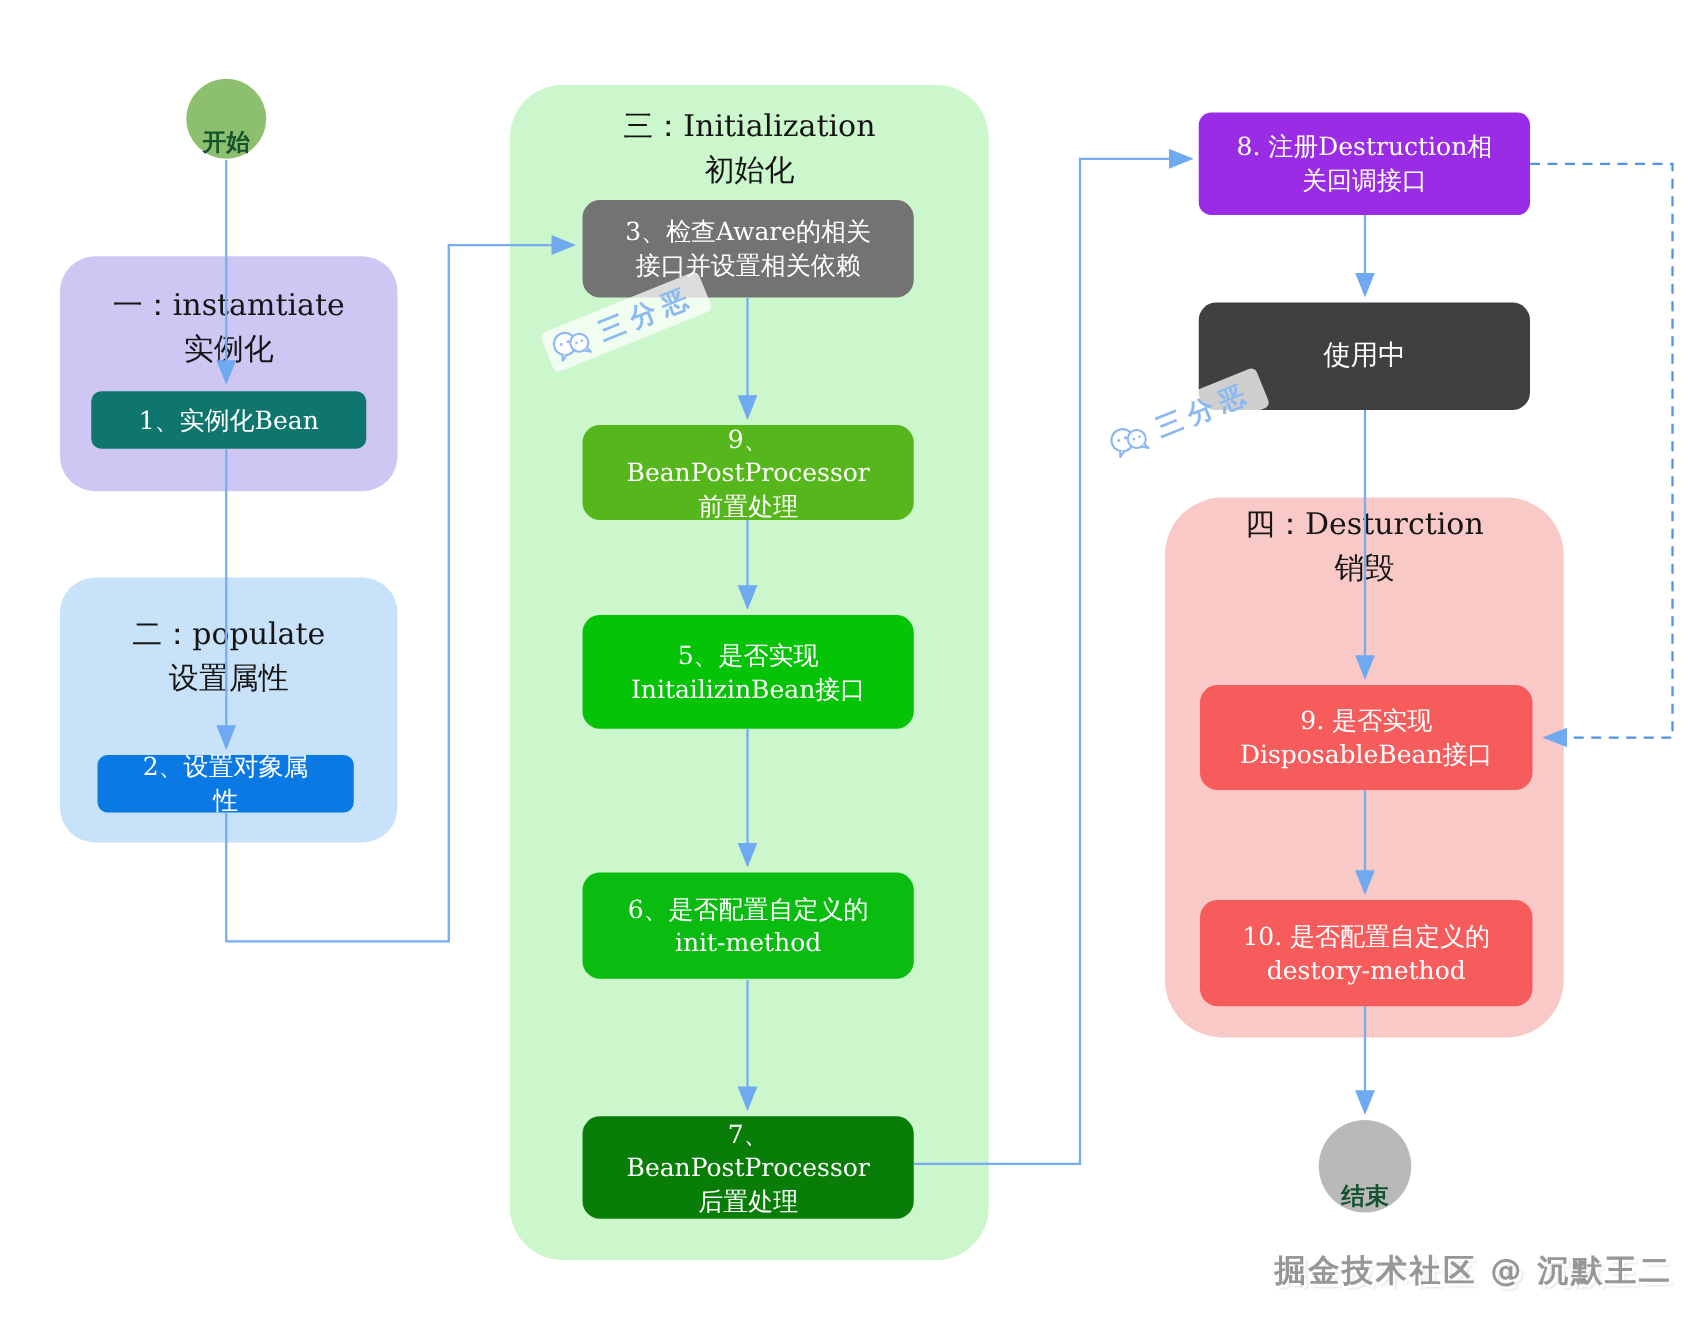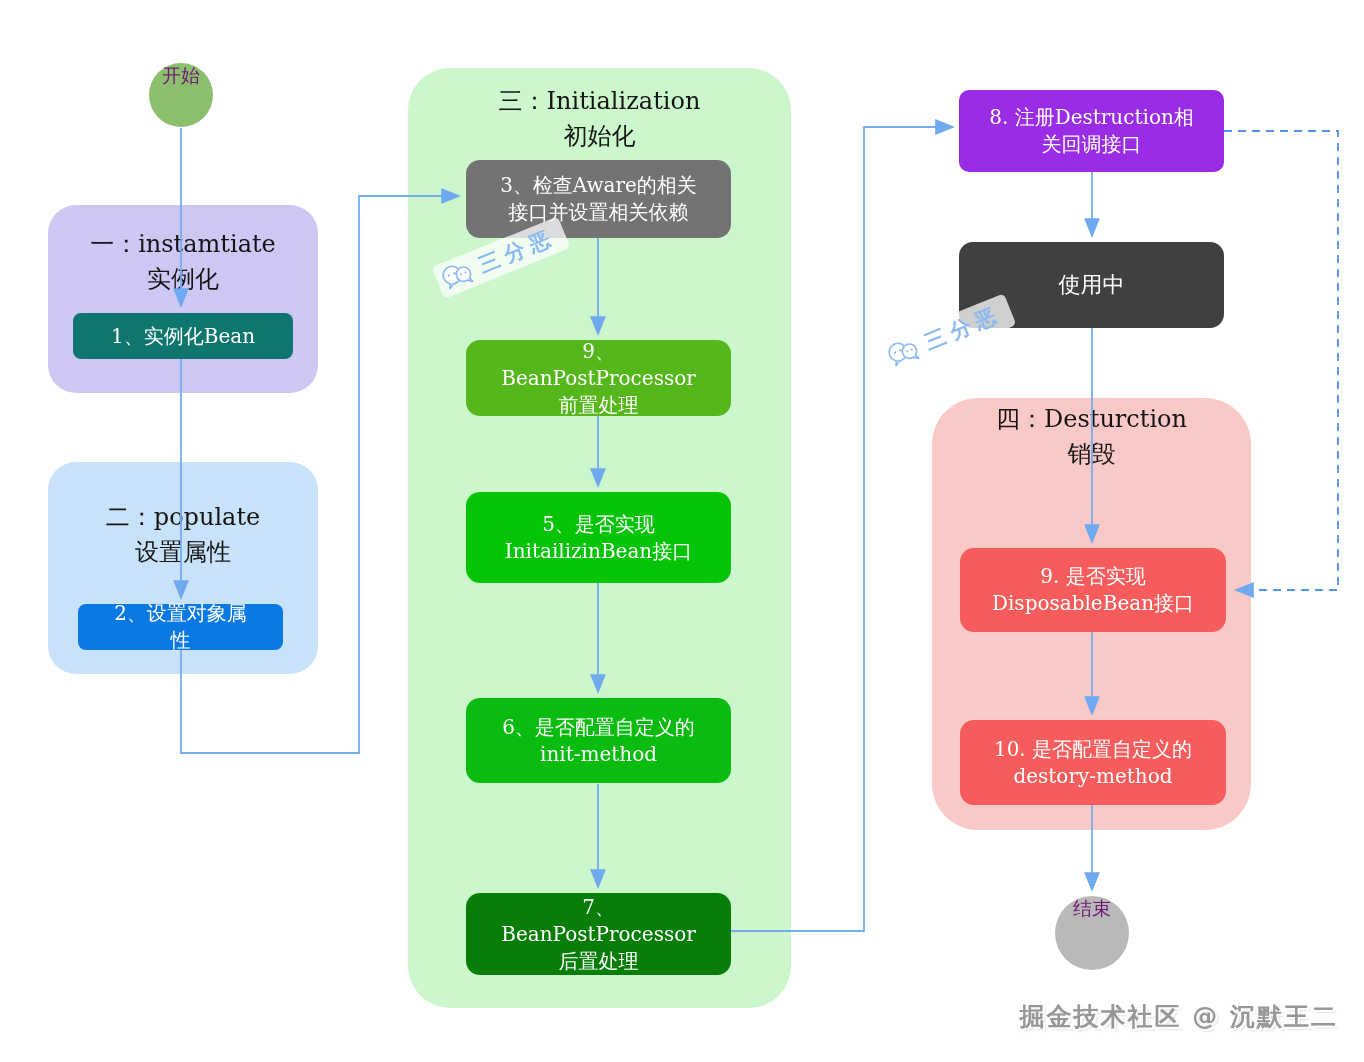--- a/index.html
+++ b/index.html
@@ -9,43 +9,43 @@
   
   .container{position:absolute;}
   #c-instantiate{left:48px;top:205px;width:270px;height:188px;background:#cfc7f3;border-radius:28px;}
   #c-populate{left:48px;top:462px;width:270px;height:212px;background:#c8e2f9;border-radius:28px;}
   #c-initialization{left:408px;top:68px;width:383px;height:940px;background:#ccf6cb;border-radius:42px;}
   #c-destruction{left:932px;top:398px;width:319px;height:432px;background:#f9c9c7;border-radius:46px;}
 
   .ctitle{position:absolute;left:0;right:0;text-align:center;color:#151515;
           font-size:24px;line-height:35px;font-weight:500;}
   #c-instantiate .ctitle{top:22px;}
-  #c-populate .ctitle{top:38px;}
+  #c-populate .ctitle{top:28px;}
   #c-initialization .ctitle{top:16px;}
   #c-destruction .ctitle{top:4px;}
 
   
   .node{position:absolute;display:flex;align-items:center;justify-content:center;
         text-align:center;color:#ffffff;font-size:20px;line-height:1.35;
         padding:4px 28px;box-sizing:border-box;border-radius:14px;}
   #step1{left:73px;top:313px;width:220px;height:46px;background:#0f766e;border-radius:8px;}
   #step2{left:78px;top:604px;width:205px;height:46px;background:#0b79e3;border-radius:8px;}
   #step3{left:466px;top:160px;width:265px;height:78px;background:#737373;}
   #step4{left:466px;top:340px;width:265px;height:76px;background:#56b71c;}
   #step5{left:466px;top:492px;width:265px;height:91px;background:#05c407;}
   #step6{left:466px;top:698px;width:265px;height:85px;background:#0abb10;}
   #step7{left:466px;top:893px;width:265px;height:82px;background:#087e08;}
   #step8{left:959px;top:90px;width:265px;height:82px;background:#9a2ce6;border-radius:10px;}
   #in-use{left:959px;top:242px;width:265px;height:86px;background:#404040;font-size:22px;}
   #step9{left:960px;top:548px;width:266px;height:84px;background:#f65c5c;}
   #step10{left:960px;top:720px;width:266px;height:85px;background:#f65c5c;}
 
   
-  .circle{position:absolute;border-radius:50%;display:flex;align-items:flex-start;justify-content:center;
-          color:#701a75;font-size:19px;font-weight:400;}
+  .circle{position:absolute;border-radius:50%;display:flex;align-items:flex-end;justify-content:center;
+          color:#14532d;font-size:19px;font-weight:700;}
   #start{left:149px;top:63px;width:64px;height:64px;background:#8cc06e;}
   #end{left:1055px;top:896px;width:74px;height:74px;background:#b9b9b9;}
 
   
   svg.overlay{position:absolute;left:0;top:0;pointer-events:none;}
   .edge{fill:none;stroke:#74adf2;stroke-width:1.8px;}
   .edge-dashed{fill:none;stroke:#4f93ea;stroke-width:1.8px;stroke-dasharray:8 6;}
 
   
   .stamp{position:absolute;display:flex;align-items:center;gap:7px;

